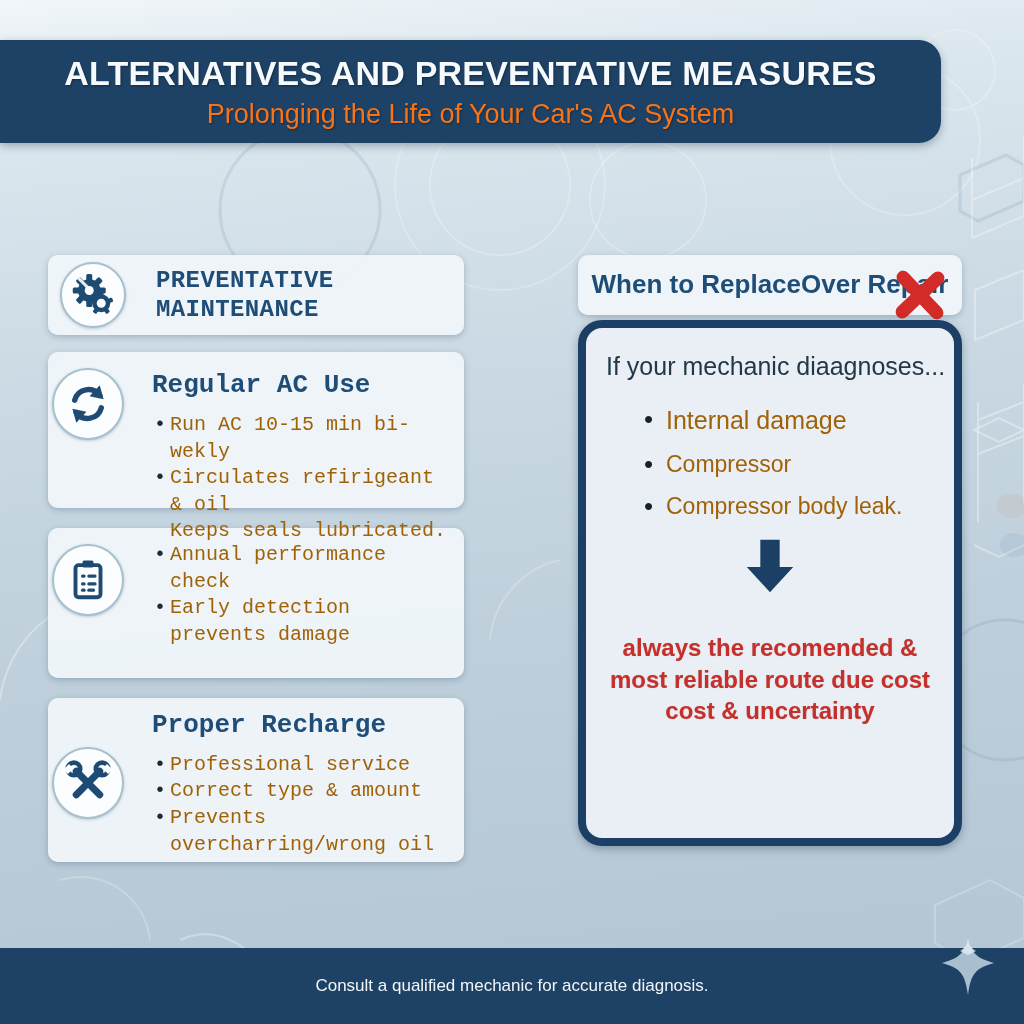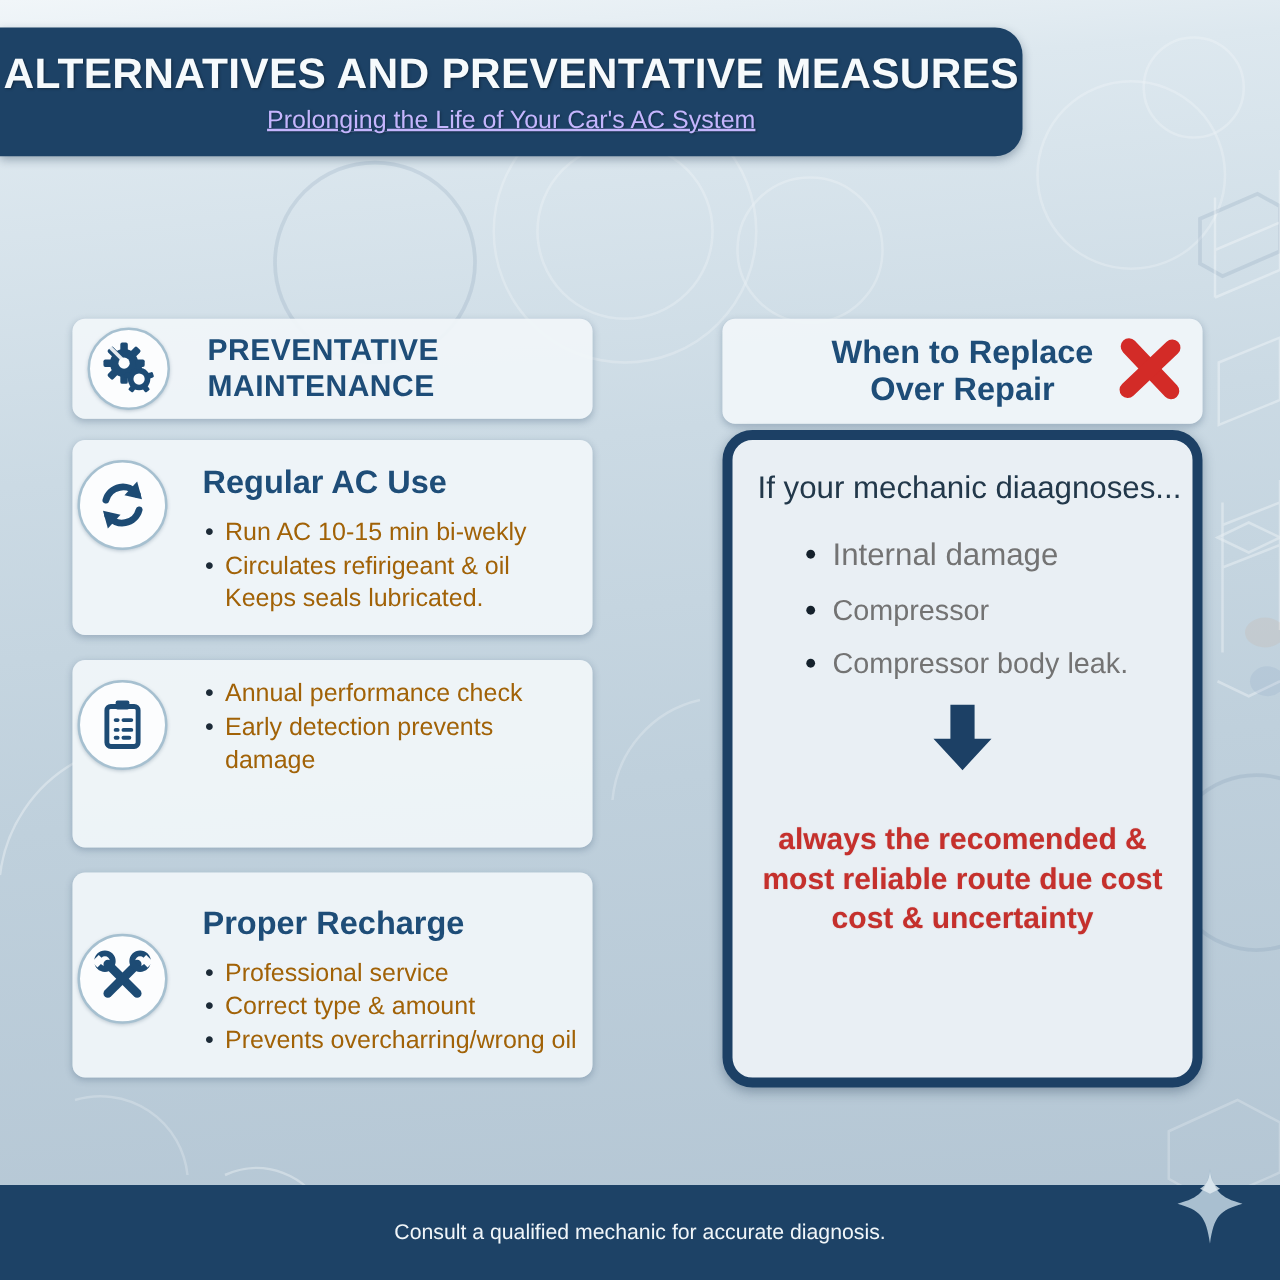--- a/index.html
+++ b/index.html
@@ -10,45 +10,44 @@
   }
   #canvas{
     position:relative;width:1024px;height:1024px;
     background:linear-gradient(175deg,#f1f6f9 0%,#dde8ef 10%,#cbdae4 35%,#bfd0dc 60%,#b4c6d4 95%);
   }
   
   #bg-art{position:absolute;inset:0;z-index:0;pointer-events:none;}
 
   
   .banner{
-    position:absolute;left:0;top:22px;width:818px;height:103px;z-index:2;
+    position:absolute;left:0;top:40px;width:941px;height:103px;z-index:2;
     background:#1d4266;border-radius:0 22px 22px 0;
     box-shadow:0 3px 8px rgba(30,55,80,.35);
     display:flex;flex-direction:column;align-items:center;justify-content:center;gap:6px;
   }
   .banner .title{
     color:#f6fafc;font-size:34px;font-weight:bold;letter-spacing:.2px;
     text-shadow:1px 1px 2px rgba(0,0,0,.35);
   }
   .banner .subtitle{
-    color:#c4b5fd;font-size:20px;font-weight:400;
+    color:#f97316;font-size:27px;font-weight:400;
     text-shadow:1px 1px 2px rgba(0,0,0,.3);
-    text-decoration:underline;
   }
 
   
   .card{
     background:rgba(240,245,249,.94);
     border-radius:10px;
     box-shadow:0 2px 6px rgba(40,70,100,.28);
     box-sizing:border-box;
   }
 
   
-  .left-col{position:absolute;left:58px;top:255px;width:416px;z-index:2;}
+  .left-col{position:absolute;left:48px;top:255px;width:416px;z-index:2;font-family:Liberation Mono, monospace;}
   .lc-header{
     height:80px;display:flex;align-items:center;padding-left:12px;
   }
   .icon-circle{
     border-radius:50%;background:#fcfdfe;border:2px solid #a6c0d0;
     display:flex;align-items:center;justify-content:center;flex:0 0 auto;
     box-shadow:0 1px 3px rgba(40,70,100,.25);
   }
   .lc-header .icon-circle{width:62px;height:62px;}
   .lc-header-title{
@@ -62,37 +61,37 @@
   ul.bullets{list-style:none;margin:0;padding:0;}
   ul.bullets li{
     font-size:20px;color:#a16207;line-height:1.33;position:relative;padding-left:18px;
   }
   ul.bullets li::before{content:"•";position:absolute;left:2px;color:#1c2a37;}
   ul.bullets li.no-marker::before{content:"";}
 
   
   .right-col{position:absolute;left:578px;top:255px;width:384px;z-index:2;}
   .rc-header{
-    height:84px;position:relative;
-    display:flex;flex-direction:column;align-items:center;justify-content:center;
+    height:60px;position:relative;
+    display:flex;flex-direction:row;align-items:center;justify-content:center;
   }
   .rc-header .line{color:#1e4d78;font-weight:bold;font-size:26px;line-height:1.15;}
   .rc-header .x-wrap{position:absolute;right:12px;top:10px;width:60px;height:60px;}
 
   .rc-panel{
     margin-top:5px;height:526px;box-sizing:border-box;
     border:8px solid #1c4065;border-radius:24px;
     background:#e9eff4;
     box-shadow:0 3px 9px rgba(30,55,80,.35);
     position:relative;
   }
   .rc-intro{font-size:25px;color:#22384a;margin:24px 0 0 20px;}
   ul.rc-bullets{list-style:none;margin:26px 0 0 58px;padding:0;}
   ul.rc-bullets li{
-    font-size:23px;color:#737373;position:relative;padding-left:22px;margin-bottom:17px;line-height:1.1;
+    font-size:23px;color:#a16207;position:relative;padding-left:22px;margin-bottom:17px;line-height:1.1;
   }
   ul.rc-bullets li.big{font-size:25px;}
   ul.rc-bullets li::before{content:"•";position:absolute;left:0;top:-2px;font-size:26px;color:#15212c;}
   .rc-arrow{display:flex;justify-content:center;margin-top:14px;}
   .rc-conclusion{margin-top:36px;text-align:center;}
   .rc-conclusion .cline{
     color:#c5302c;font-weight:bold;font-size:24px;line-height:1.32;
     text-shadow:0 0 1px rgba(150,30,30,.25);
   }
 

